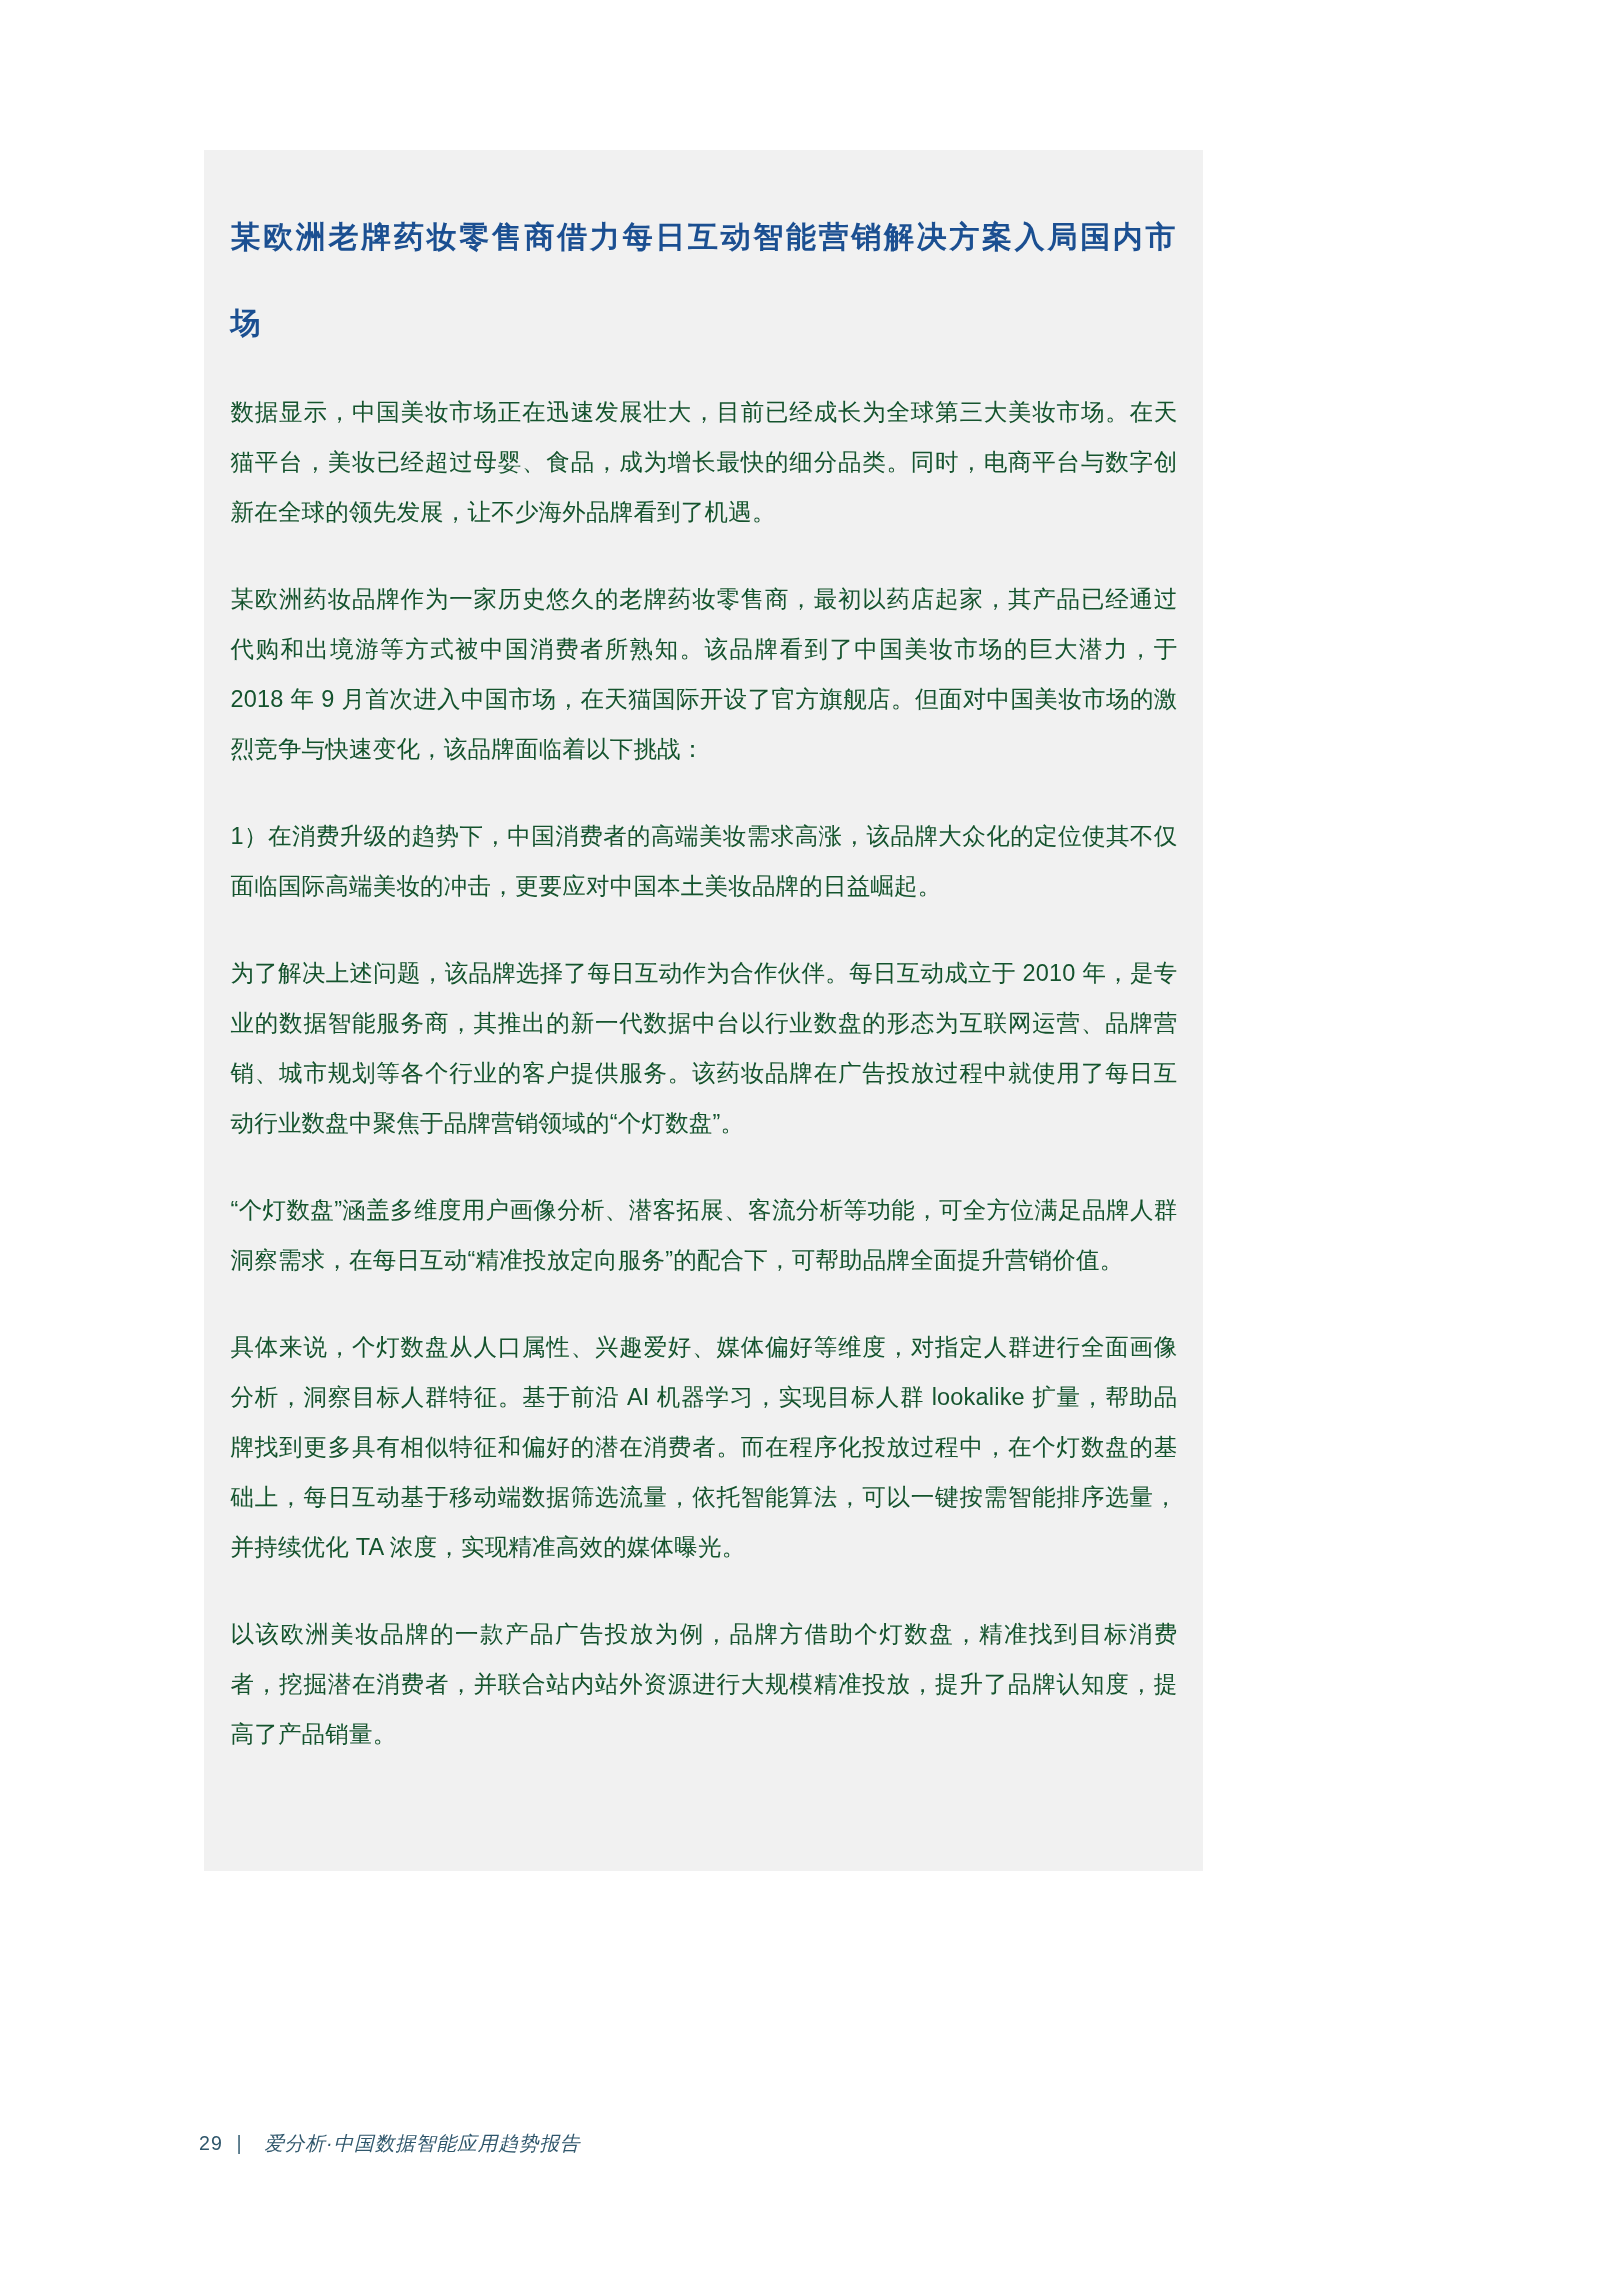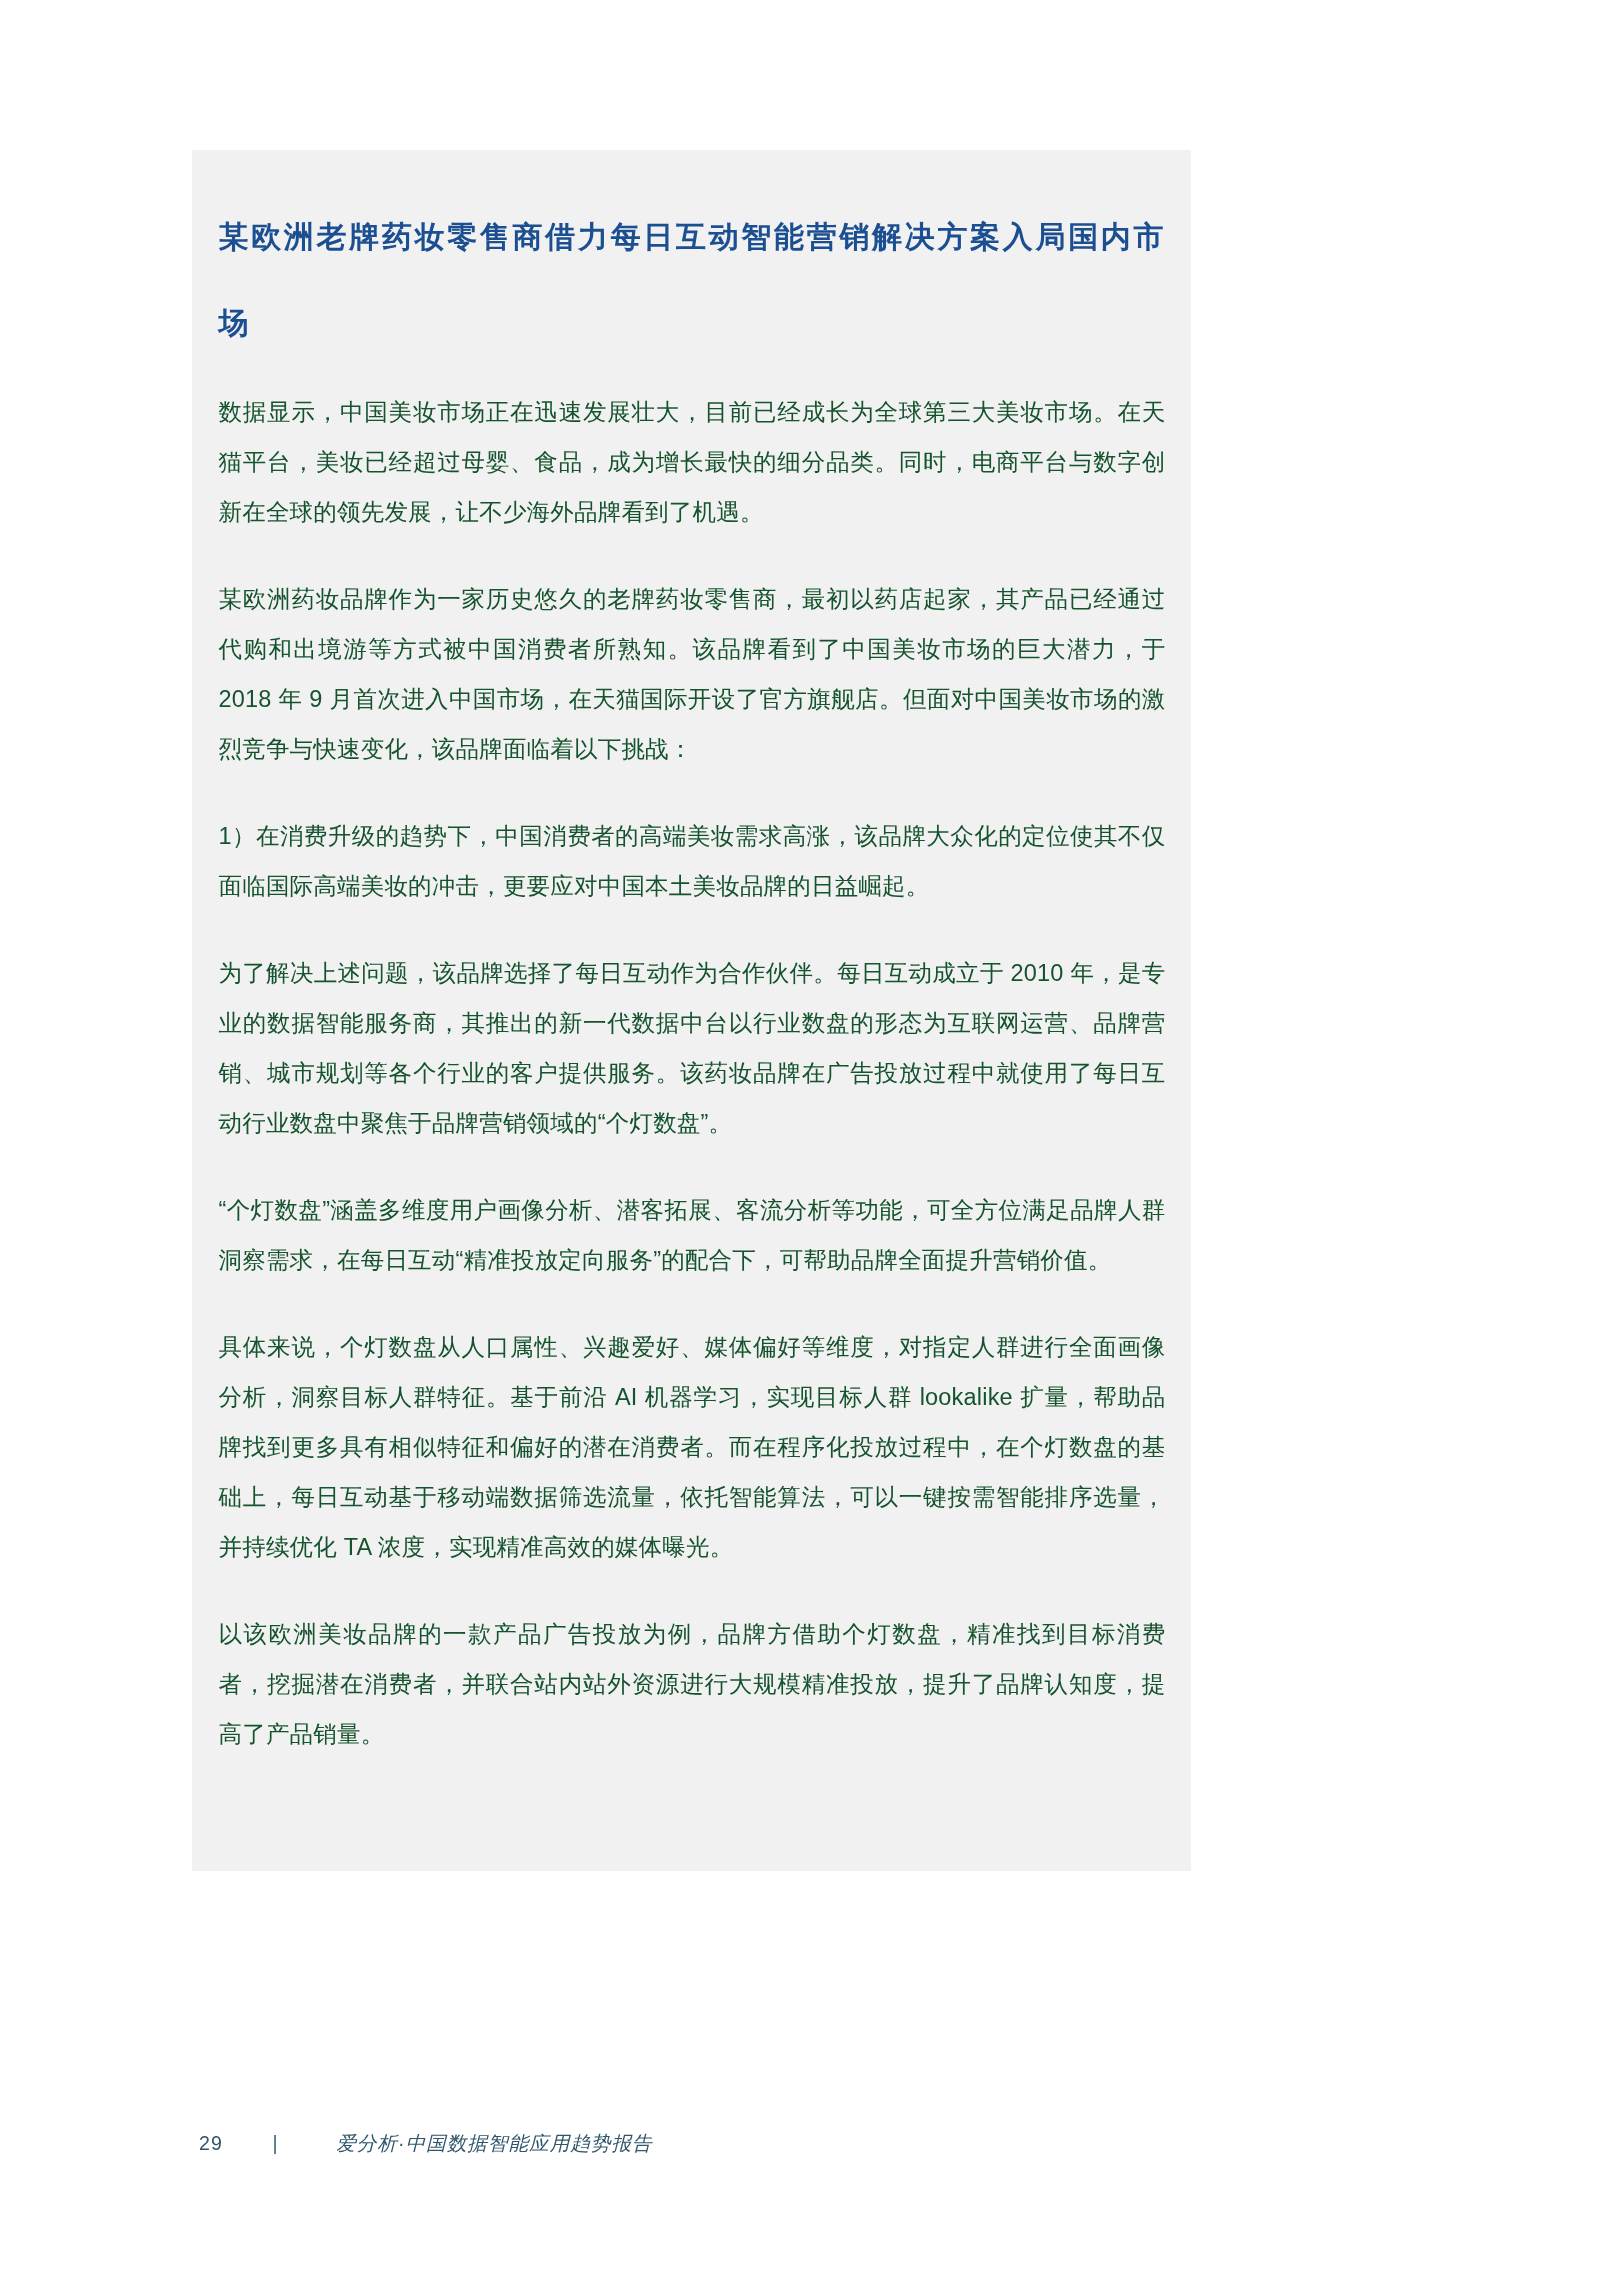--- a/index.html
+++ b/index.html
@@ -9,21 +9,21 @@
     position: relative;
     width: 1621px;
     height: 2293px;
     background: #ffffff;
     font-family: "Liberation Sans", "DejaVu Sans", sans-serif;
     overflow: hidden;
   }
 
   .card {
     position: absolute;
-    left: 192px;
+    left: 204px;
     top: 150px;
     width: 999px;
     height: 1721px;
     background: #F1F1F1;
     box-sizing: border-box;
     padding: 44px 25.5px 0 26.5px;
   }
 
   .title {
     margin: 0 0 20.6px 0;
@@ -47,21 +47,20 @@
   .footer {
     position: absolute;
     left: 199px;
     top: 2129px;
     display: flex;
     align-items: baseline;
     font-size: 19.6px;
     line-height: 29px;
     color: #2F566B;
     letter-spacing: 1px;
-    gap: 36px;
   }
 
   .footer .pagenum { color: #2F566B; }
 
   .footer .sep {
     margin: 0 21.6px 0 13.7px;
     color: #3E6478;
     font-weight: 300;
   }
 

